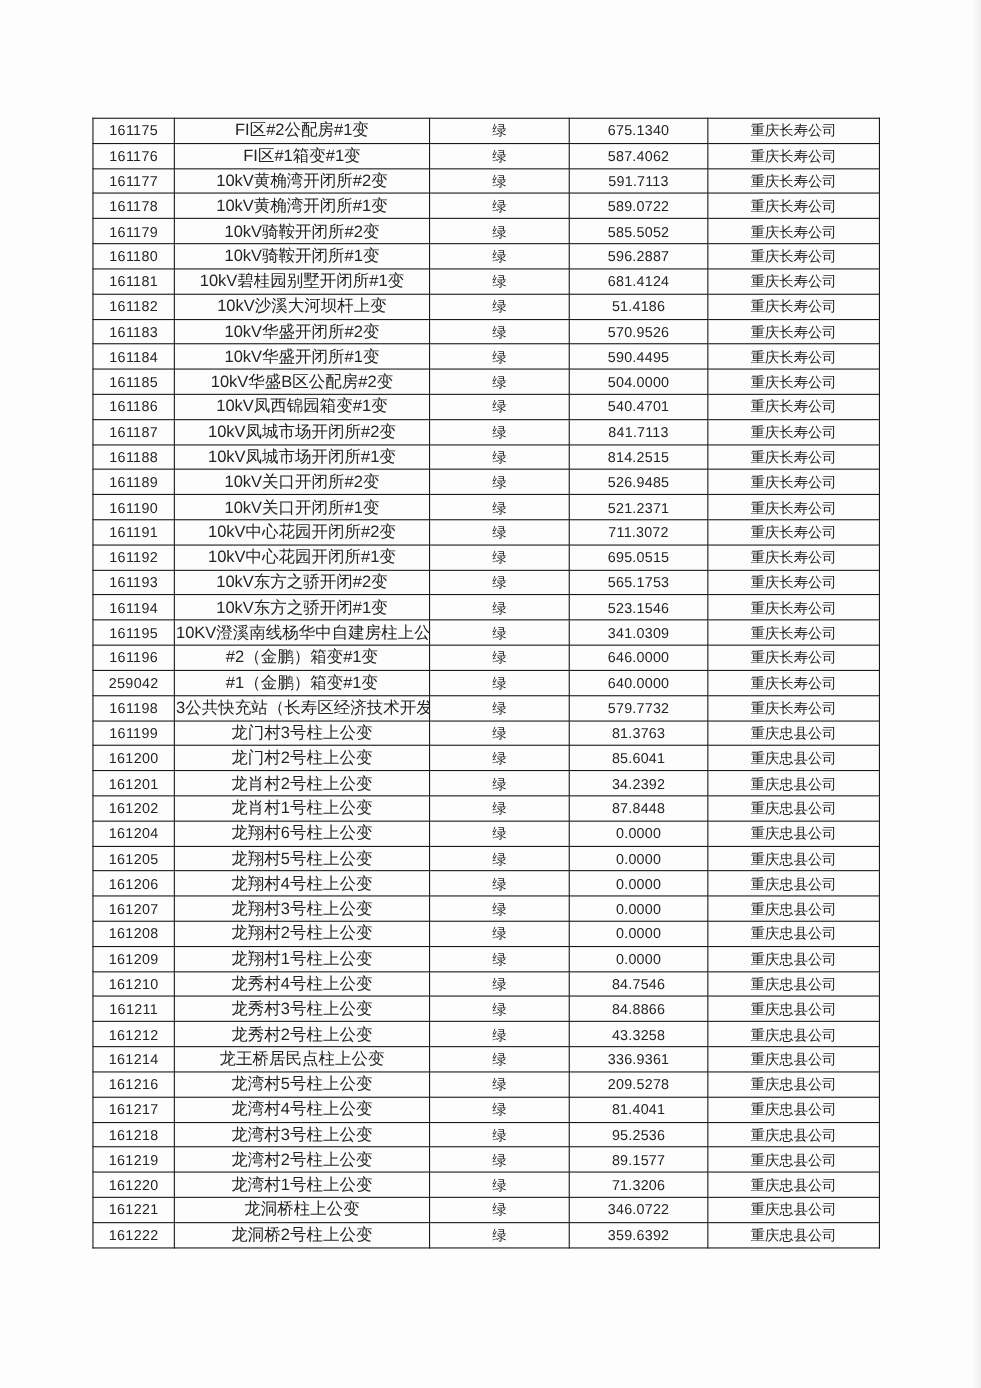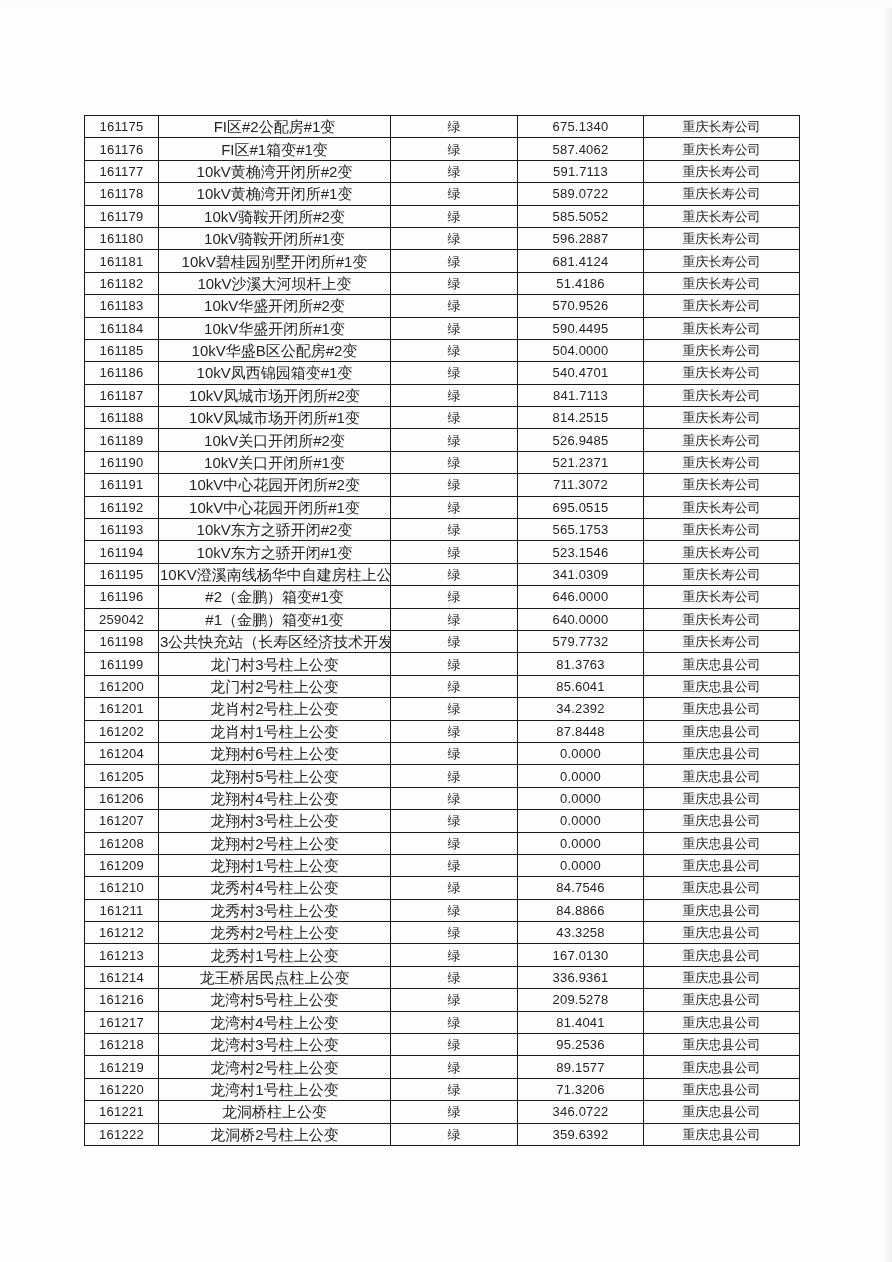--- a/index.html
+++ b/index.html
@@ -11,21 +11,20 @@
     height: 1262px;
     position: relative;
     background: #fcfcfc;
     font-family: "Liberation Sans", sans-serif;
     overflow: hidden;
   }
   .page {
     position: absolute;
     inset: 0;
     background: #fdfdfd;
-    margin-top: 8px;
   }
   .edge-shade {
     position: absolute;
     top: 0;
     right: 0;
     width: 9px;
     height: 100%;
     background: linear-gradient(to right, rgba(0,0,0,0), rgba(0,0,0,0.055));
     pointer-events: none;
   }
@@ -332,27 +331,20 @@
           <td class="c-company">重庆忠县公司</td>
         </tr>
         <tr>
           <td class="c-id">161212</td>
           <td class="c-name">龙秀村2号柱上公变</td>
           <td class="c-status">绿</td>
           <td class="c-value">43.3258</td>
           <td class="c-company">重庆忠县公司</td>
         </tr>
         <tr>
-          <td class="c-id">161213</td>
-          <td class="c-name">龙秀村1号柱上公变</td>
-          <td class="c-status">绿</td>
-          <td class="c-value">167.0130</td>
-          <td class="c-company">重庆忠县公司</td>
-        </tr>
-        <tr>
           <td class="c-id">161214</td>
           <td class="c-name">龙王桥居民点柱上公变</td>
           <td class="c-status">绿</td>
           <td class="c-value">336.9361</td>
           <td class="c-company">重庆忠县公司</td>
         </tr>
         <tr>
           <td class="c-id">161216</td>
           <td class="c-name">龙湾村5号柱上公变</td>
           <td class="c-status">绿</td>

